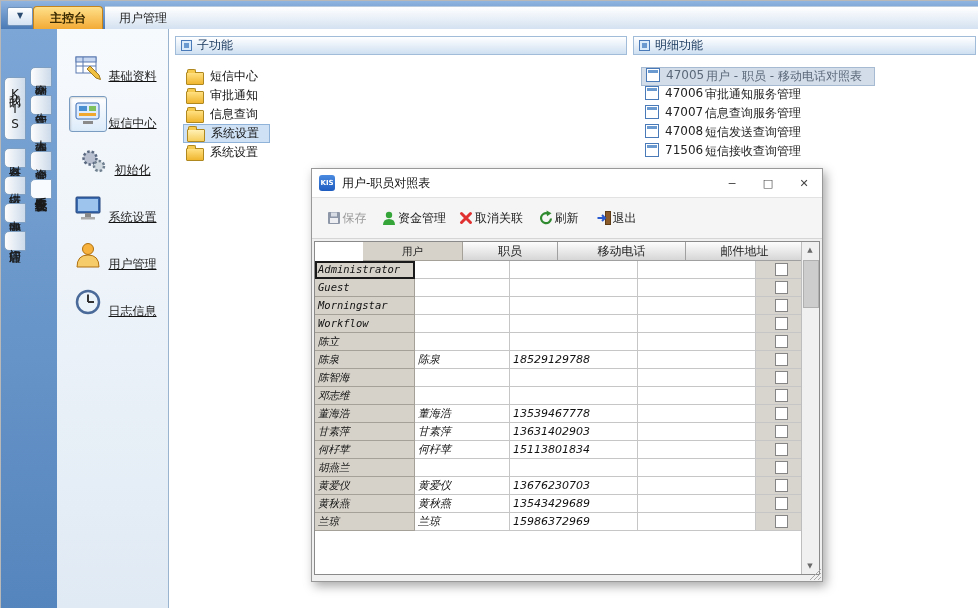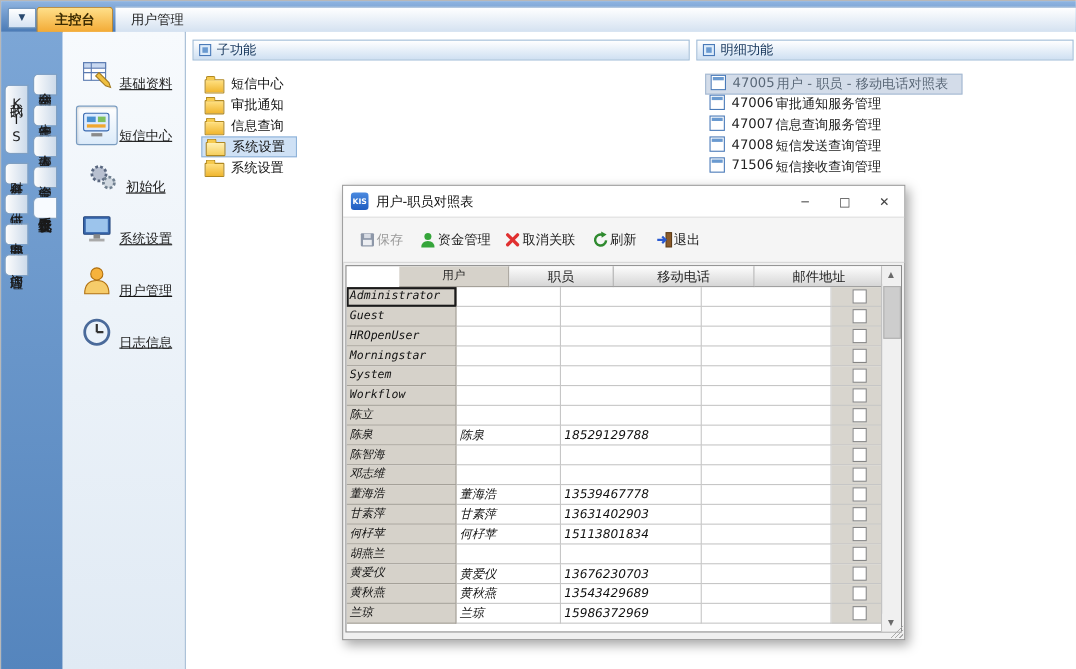--- a/index.html
+++ b/index.html
@@ -327,39 +327,21 @@
             <div class="trow">
               <div class="tcell col-user">Guest</div>
               <div class="tcell col-emp"></div>
               <div class="tcell col-mobile"></div>
               <div class="tcell col-email"></div>
               <div class="tcell col-sel">
                 <span class="checkbox"></span>
               </div>
             </div>
             <div class="trow">
-              <div class="tcell col-user">HROpenUser</div>
-              <div class="tcell col-emp"></div>
-              <div class="tcell col-mobile"></div>
-              <div class="tcell col-email"></div>
-              <div class="tcell col-sel">
-                <span class="checkbox"></span>
-              </div>
-            </div>
-            <div class="trow">
               <div class="tcell col-user">Morningstar</div>
-              <div class="tcell col-emp"></div>
-              <div class="tcell col-mobile"></div>
-              <div class="tcell col-email"></div>
-              <div class="tcell col-sel">
-                <span class="checkbox"></span>
-              </div>
-            </div>
-            <div class="trow">
-              <div class="tcell col-user">System</div>
               <div class="tcell col-emp"></div>
               <div class="tcell col-mobile"></div>
               <div class="tcell col-email"></div>
               <div class="tcell col-sel">
                 <span class="checkbox"></span>
               </div>
             </div>
             <div class="trow">
               <div class="tcell col-user">Workflow</div>
               <div class="tcell col-emp"></div>

